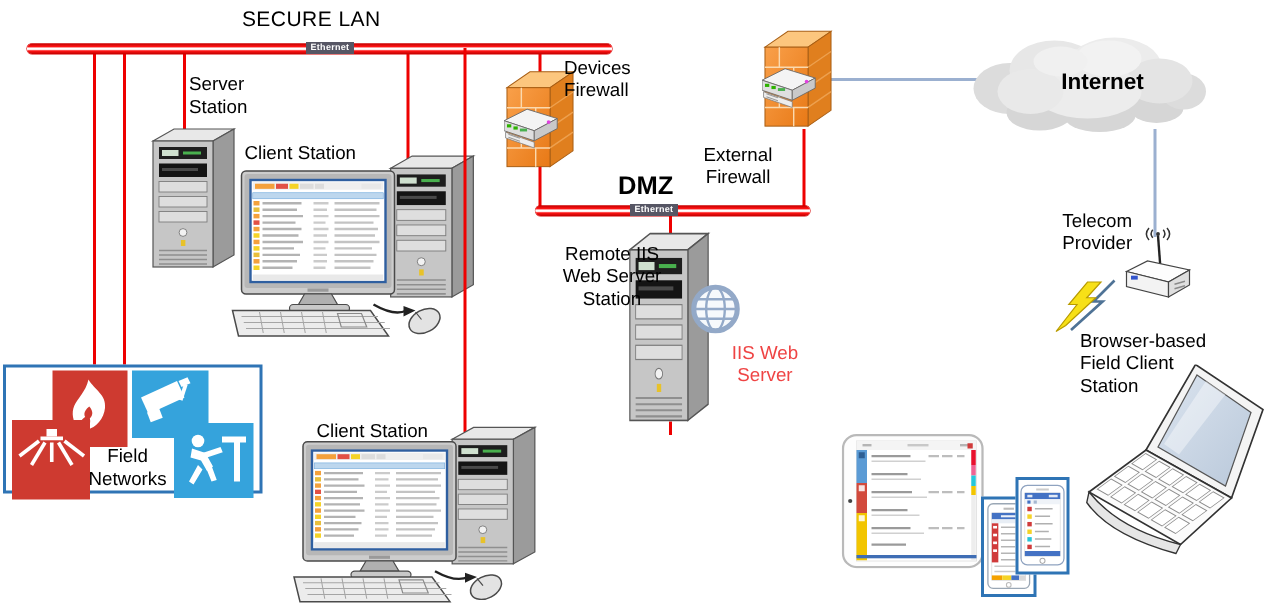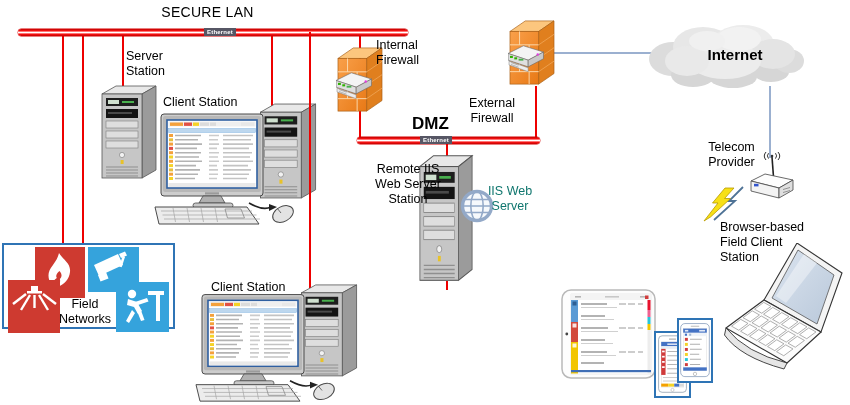--- a/index.html
+++ b/index.html
@@ -15,21 +15,21 @@
   .media{position:absolute;z-index:4;background:#565664;color:#fff;font-size:6px;font-weight:bold;
          line-height:8px;height:8px;padding:0 3px;letter-spacing:.2px;}
   
   .node{position:absolute;z-index:2;line-height:0;}
   .node.z4{z-index:4;}
   .lbl{position:absolute;z-index:5;white-space:pre-line;font-size:12.5px;line-height:1.18;}
   .lbl.ctr{text-align:center;}
   .ttl{font-size:14px;font-weight:normal;letter-spacing:.3px;}
   .dmz{font-size:17px;font-weight:bold;}
   .inet{font-size:15px;font-weight:bold;}
-  .blue{color:#0f766e;}
+  .blue{color:#ef4444;margin-top:44px;}
   .fieldbox{position:absolute;left:2px;top:243px;width:173px;height:86px;box-sizing:border-box;
             border:2px solid #2f74b5;background:#fff;z-index:2;}
   .pbox{position:absolute;box-sizing:border-box;border:2px solid #2e74b5;background:#fff;line-height:0;}
   .pbox.front{z-index:3;}
   svg{display:block;}
 </style>
 </head>
 <body>
 
 <svg width="0" height="0" style="position:absolute" aria-hidden="true">
@@ -399,21 +399,21 @@
     <div class="lbl ctr" style="left:42px;top:52px;width:78px">Field
 Networks</div>
   </div>
 
   <div class="lbl ttl ctr" style="left:145px;top:4px;width:125px">SECURE LAN</div>
   <div class="lbl dmz ctr" style="left:408px;top:114px;width:45px">DMZ</div>
   <div class="lbl" style="left:126px;top:49px">Server
 Station</div>
   <div class="lbl" style="left:163px;top:95px">Client Station</div>
   <div class="lbl" style="left:211px;top:280px">Client Station</div>
-  <div class="lbl" style="left:376px;top:38px">Internal
+  <div class="lbl" style="left:376px;top:38px">Devices
 Firewall</div>
   <div class="lbl ctr" style="left:466px;top:96px;width:52px">External
 Firewall</div>
   <div class="lbl ctr" style="left:368px;top:162px;width:80px">Remote IIS
 Web Server
 Station</div>
   <div class="lbl ctr blue" style="left:484px;top:184px;width:52px">IIS Web
 Server</div>
   <div class="lbl inet ctr" style="left:655px;top:46px;width:160px">Internet</div>
   <div class="lbl ctr" style="left:705px;top:140px;width:53px">Telecom

